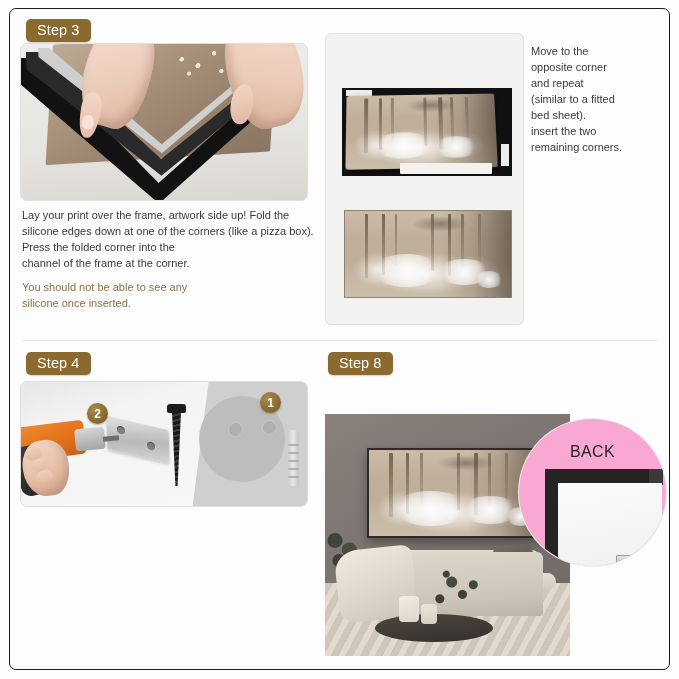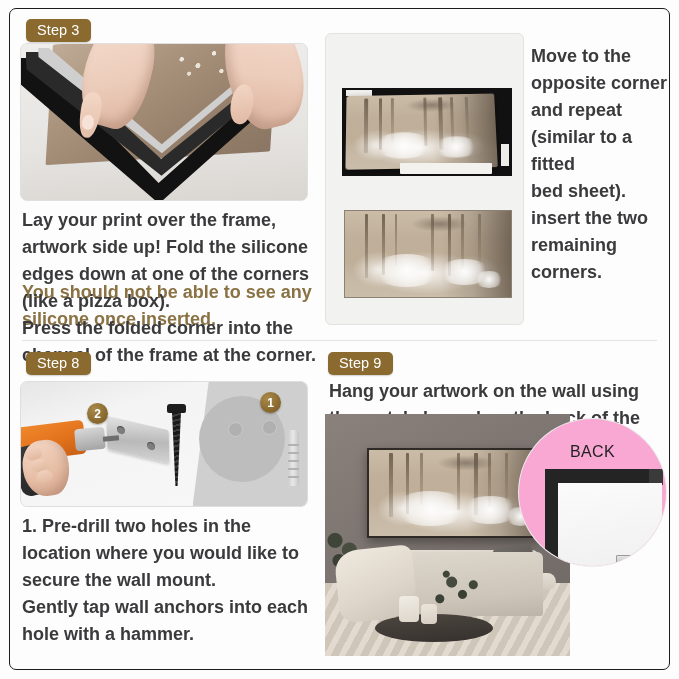--- a/index.html
+++ b/index.html
@@ -55,24 +55,23 @@
     border-radius: 5px;
     padding: 3px 11px 4px 11px;
     box-shadow: 0 1px 1.5px rgba(0,0,0,.18);
     white-space: nowrap;
   }
 
   
   .body-text {
     position: absolute;
     color: #3a3a3c;
-    font-size: 18px;
-    line-height: 27px;
+    font-size: 11px;
+    line-height: 16px;
     white-space: pre-line;
-    font-weight: bold;
   }
   .body-text.tan {
     color: #8a7244;
   }
 
   
   .photo {
     position: absolute;
     overflow: hidden;
     box-sizing: border-box;
@@ -524,21 +523,21 @@
   </div>
 
   <div class="body-text" style="left:531px; top:43px; width:138px;">Move to the
 opposite corner
 and repeat
 (similar to a fitted
 bed sheet).
 insert the two
 remaining corners.</div>
 
-  <div class="step-badge" style="left:26px; top:352px;">Step 8</div>
+  <div class="step-badge" style="left:26px; top:352px;">Step 4</div>
 
   <div class="photo" id="s4-photo">
     <div class="wall-light"></div>
     <div class="wall-grey"></div>
     <div class="hole-circle"></div>
     <div class="hole h1"></div>
     <div class="hole h2"></div>
     <div class="anchor">
       <div class="rib" style="top:14px;"></div>
       <div class="rib" style="top:22px;"></div>
@@ -560,26 +559,23 @@
     <div class="drill-bit"></div>
     <div class="hand-drill">
       <div class="fg f1"></div>
       <div class="fg f2"></div>
       <div class="fg f3"></div>
     </div>
     <div class="num-badge" id="badge-2">2</div>
     <div class="num-badge" id="badge-1">1</div>
   </div>
 
-  <div class="body-text" style="left:22px; top:513px; width:300px;">1. Pre-drill two holes in the location where you would like to secure the wall mount.
-Gently tap wall anchors into each hole with a hammer.</div>
-
-  <div class="step-badge" style="left:328px; top:352px;">Step 9</div>
-
-  <div class="body-text" style="left:329px; top:378px; width:320px;">Hang your artwork on the wall using the metal channel on the back of the frame.</div>
+
+  <div class="step-badge" style="left:328px; top:352px;">Step 8</div>
+
 
   <div class="photo" id="s5-photo">
     <div class="wall"></div>
     <div class="art-frame">
       <div class="artwork">
         <div class="dark-right"></div>
         <div class="canopy"></div>
         <div class="trunk t1"></div>
         <div class="trunk t2"></div>
         <div class="trunk t3"></div>

